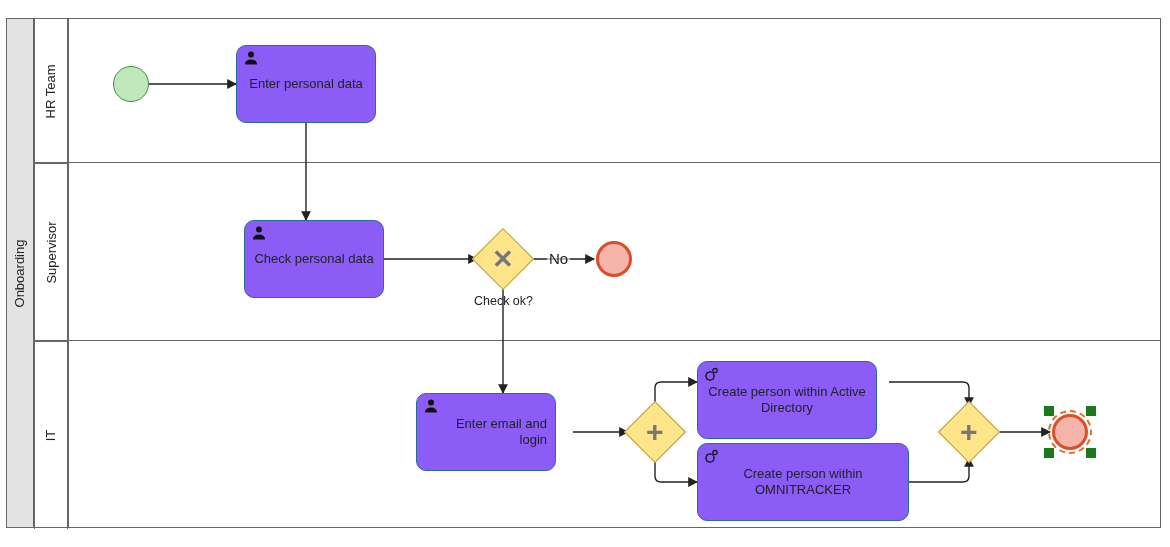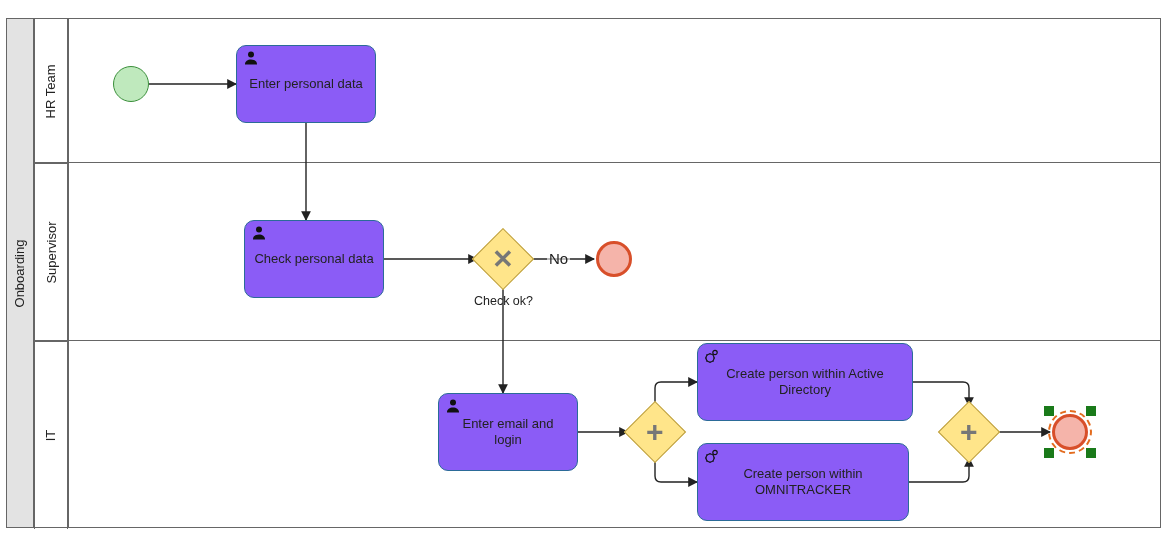--- a/index.html
+++ b/index.html
@@ -231,30 +231,30 @@
 
   <div class="task" style="left:236px; top:220px;margin-left:8px;">
     <span class="icon">
       <svg viewBox="0 0 16 16">
           <path d="M8 1.5a3 3 0 1 1 0 6 3 3 0 0 1 0-6zM2 14c0-2.7 2.7-4.5 6-4.5s6 1.8 6 4.5v.5H2V14z" fill="#111"></path>
         </svg>
     </span>
     <span>Check personal data</span>
   </div>
 
-  <div class="task" style="left:438px; top:393px;">
+  <div class="task" style="left:416px; top:393px;text-align:right;">
     <span class="icon">
       <svg viewBox="0 0 16 16">
           <path d="M8 1.5a3 3 0 1 1 0 6 3 3 0 0 1 0-6zM2 14c0-2.7 2.7-4.5 6-4.5s6 1.8 6 4.5v.5H2V14z" fill="#111"></path>
         </svg>
     </span>
     <span>Enter email and login</span>
   </div>
 
-  <div class="task" style="left:697px; top:343px; width:216px;">
+  <div class="task" style="left:697px; top:361px; width:180px;">
     <span class="icon">
       <svg viewBox="0 0 16 16">
           <g fill="none" stroke="#111" stroke-width="1.2">
             <circle cx="6" cy="10" r="4"></circle>
             <path d="M6 6v-1M6 14v1M2 10h-1M10 10h1M3.2 7.2l-.7-.7M8.8 12.8l.7.7M3.2 12.8l-.7.7M8.8 7.2l.7-.7"></path>
             <circle cx="11" cy="4.5" r="2.2"></circle>
           </g>
         </svg>
     </span>
     <span>Create person within Active Directory</span>

